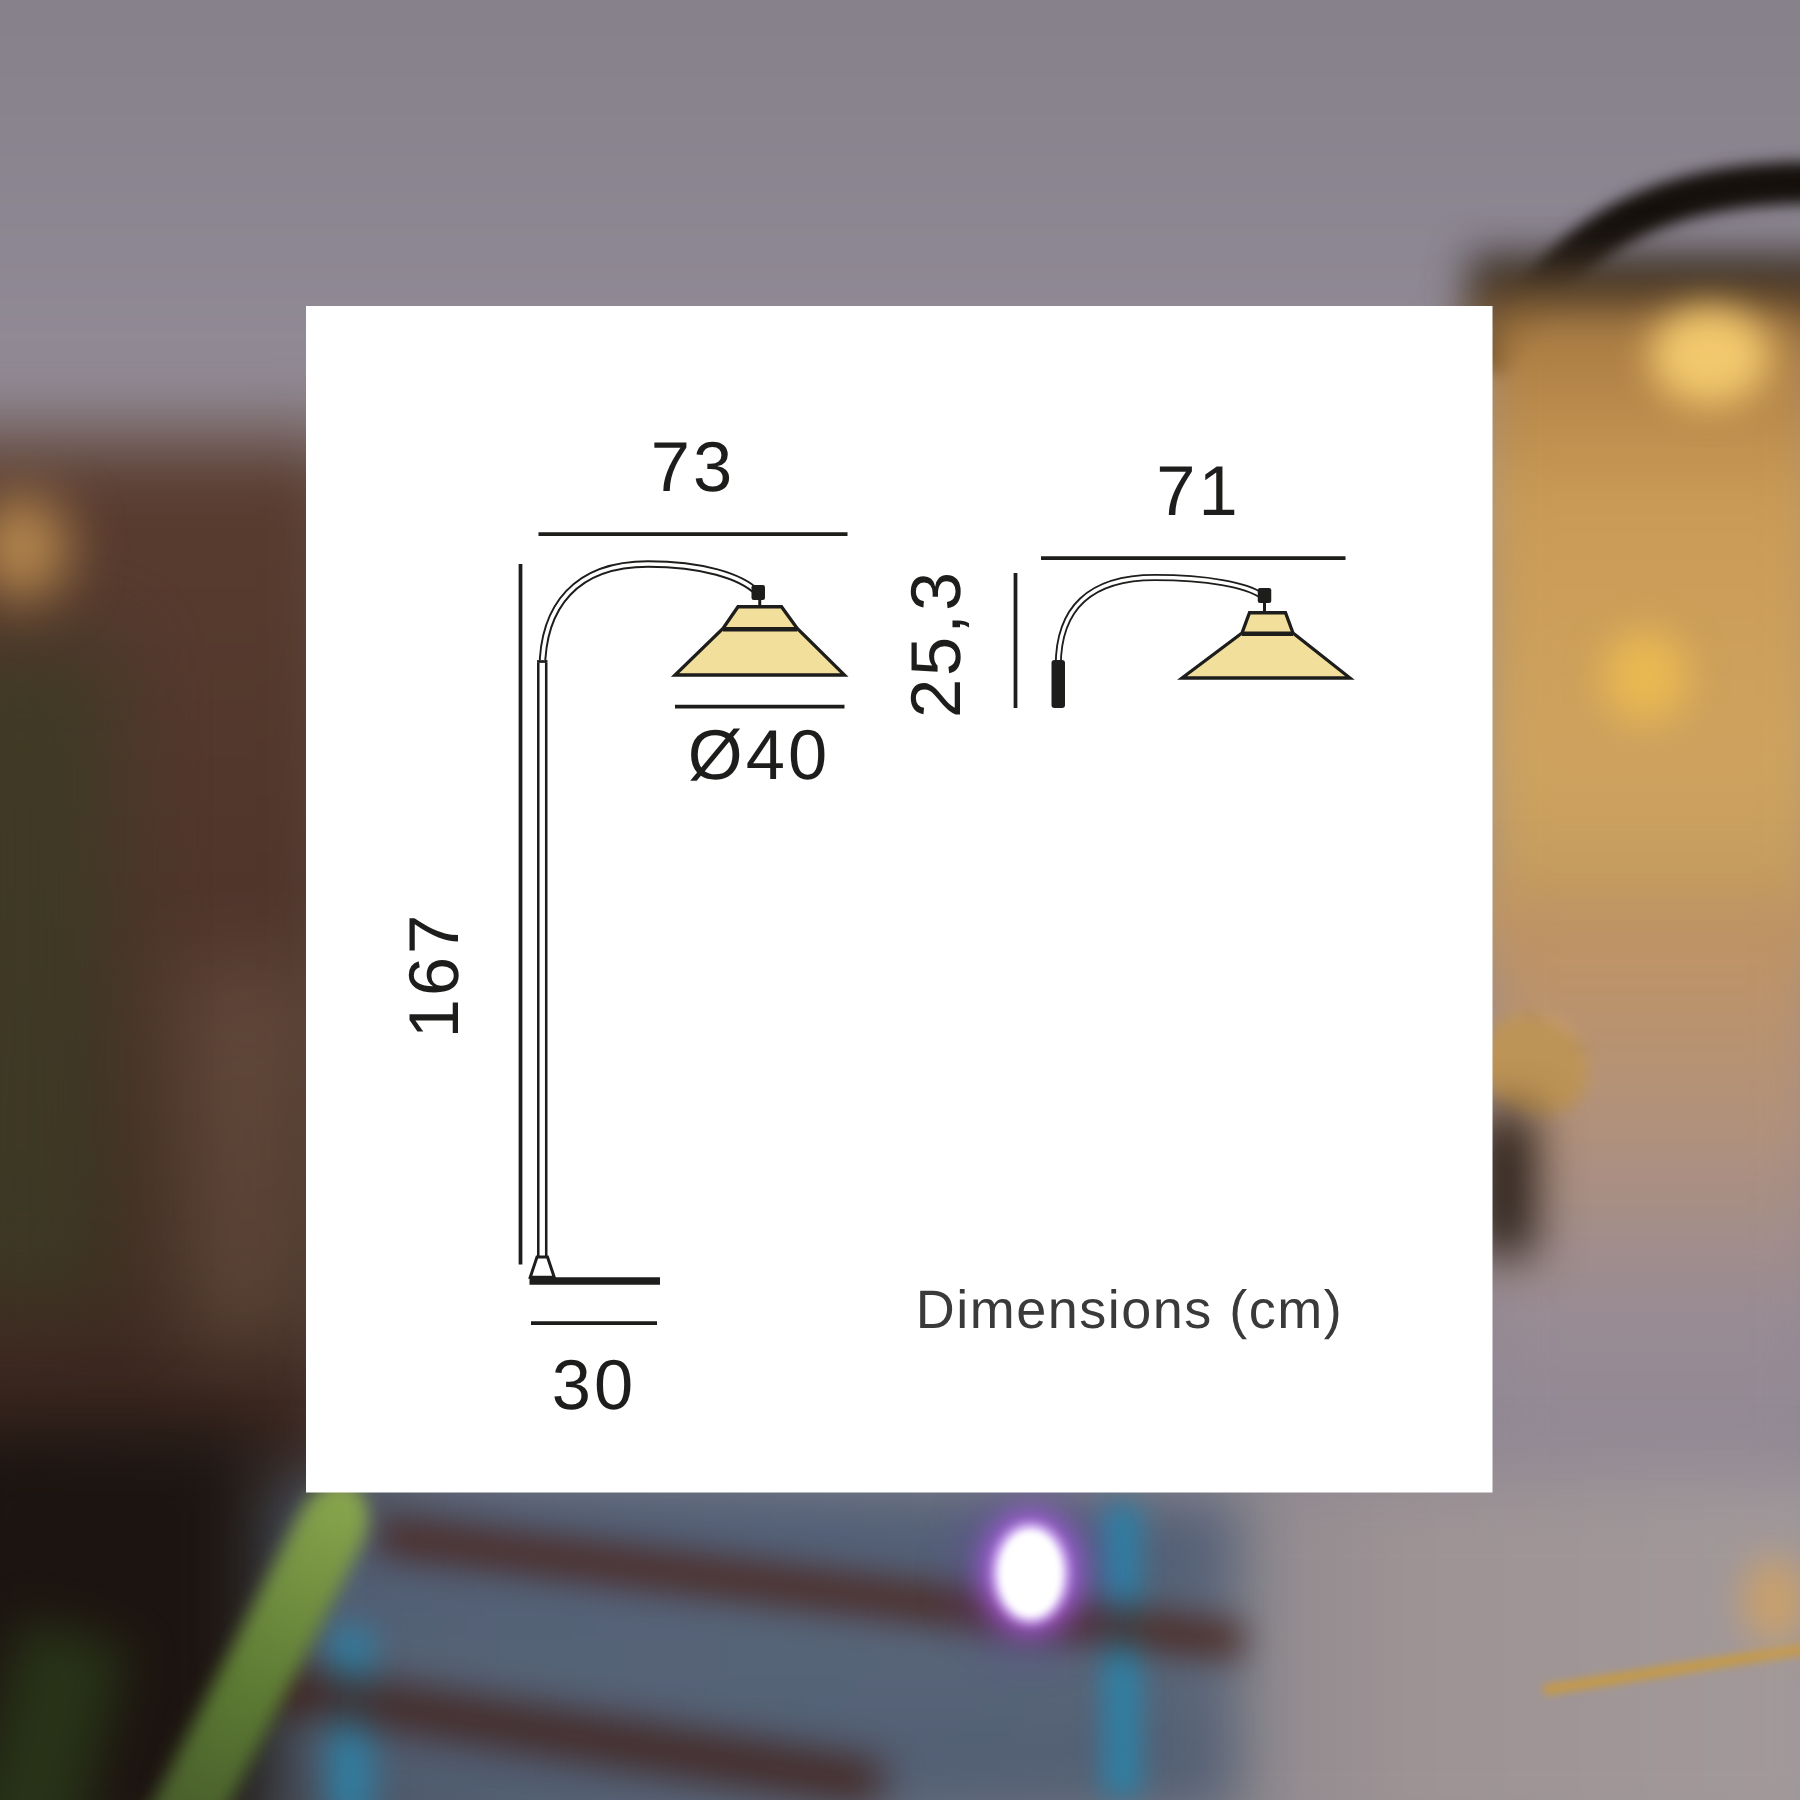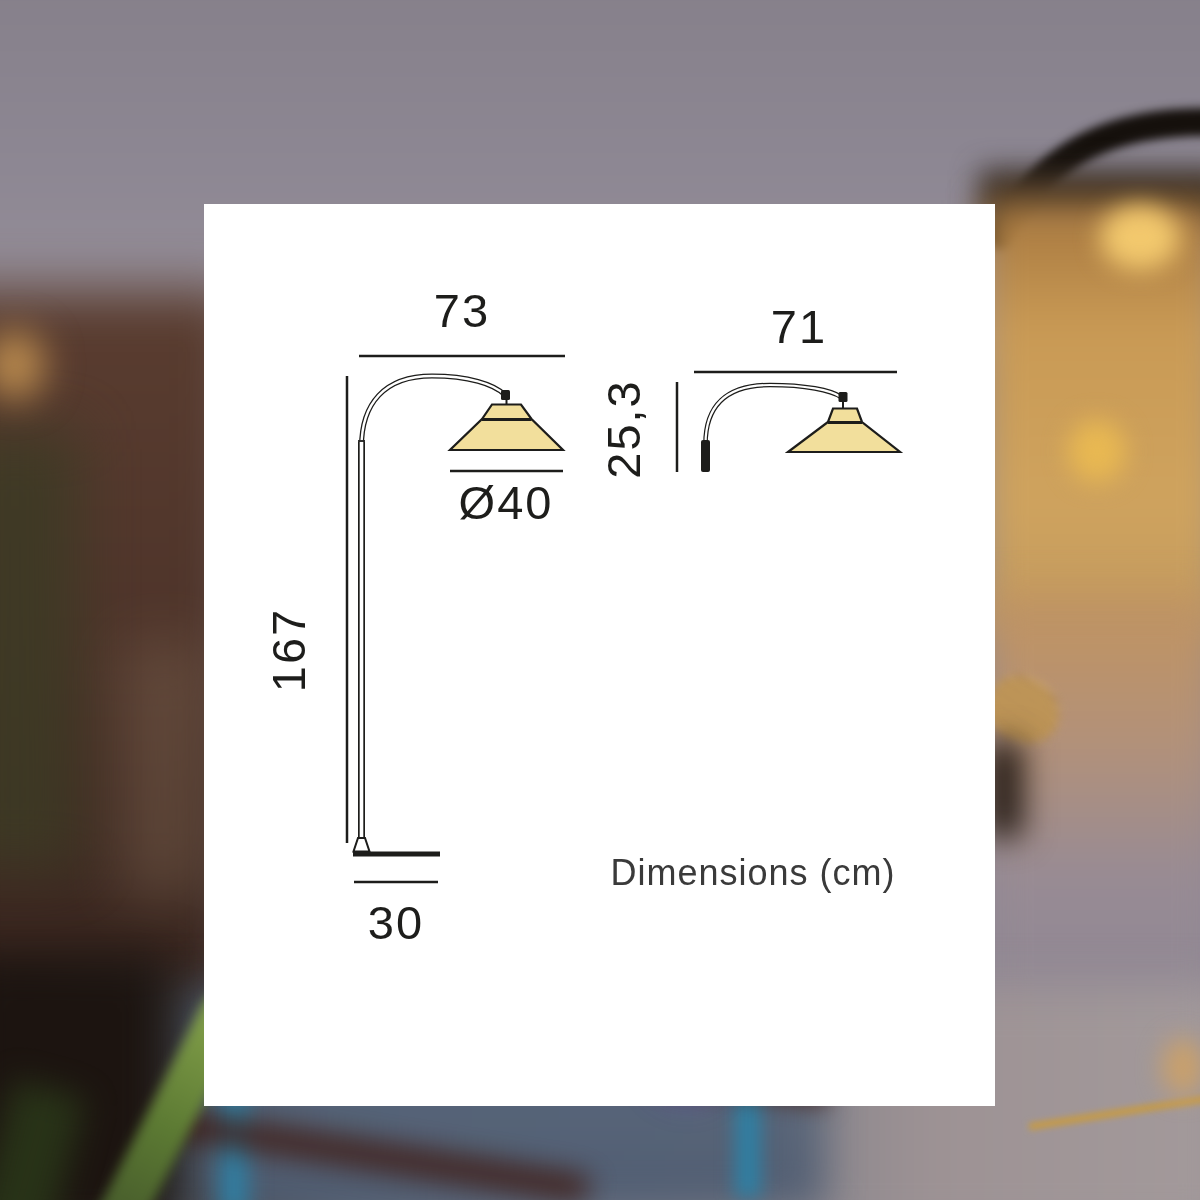--- a/index.html
+++ b/index.html
@@ -46,21 +46,21 @@
   .bokeh3{left:1162px;top:1038px;width:42px;height:58px;background:#c9a06b;border-radius:50%;filter:blur(12px);}
   .corner-dark{left:-40px;top:955px;width:210px;height:280px;background:#1c1410;filter:blur(24px);}
   .leaf{left:149px;top:975px;width:46px;height:280px;
     background:linear-gradient(180deg,#8aa74e 0%,#5c7a33 55%,#42552a 100%);
     border-radius:45% 55% 40% 60% / 12% 12% 5% 5%;
     transform:rotate(27deg);filter:blur(6px);}
   .leaf2{left:-14px;top:1085px;width:74px;height:210px;background:#2a3819;opacity:.85;transform:rotate(15deg);filter:blur(16px);}
   .bg-arc-svg{left:950px;top:50px;filter:blur(5px);}
   
   .card{
-    position:absolute;left:204px;top:204px;width:791px;height:902px;
+    position:absolute;left:204px;top:204px;width:791px;height:791px;
     background:var(--card-bg,#ffffff);z-index:2;
   }
   svg text{fill:var(--line,#1d1d1b);}
   .dim-num{font-size:47px;letter-spacing:2px;}
   .caption{font-size:36px;letter-spacing:1px;fill:var(--caption-text,#3a3a3a);}
   .dimline{stroke:var(--line,#1d1d1b);stroke-width:2.5;}
   .outline{stroke:var(--line,#1d1d1b);fill:none;}
   .white-core{stroke:#ffffff;fill:none;}
   .shade{fill:var(--shade-fill,#f2df9c);stroke:var(--line,#1d1d1b);stroke-width:2.2;}
   .solid{fill:var(--line,#1d1d1b);}

